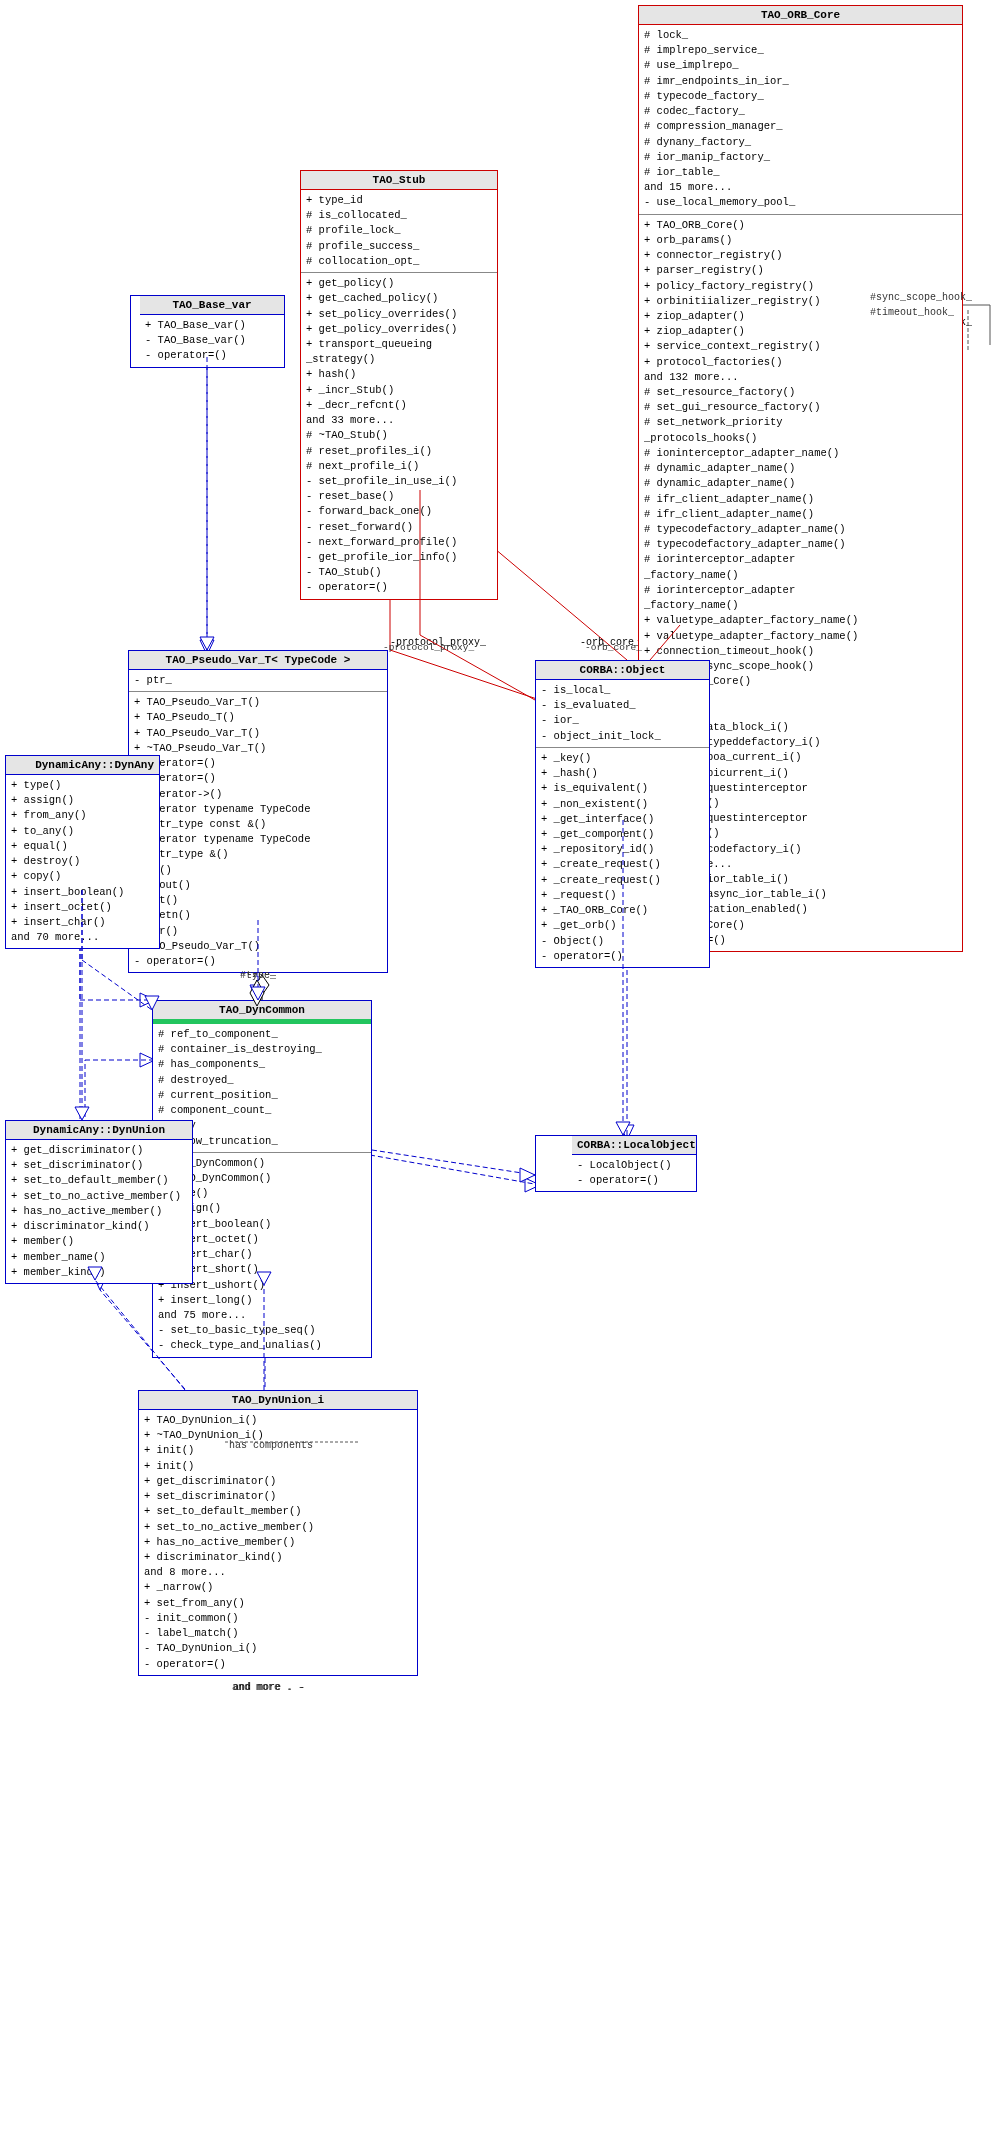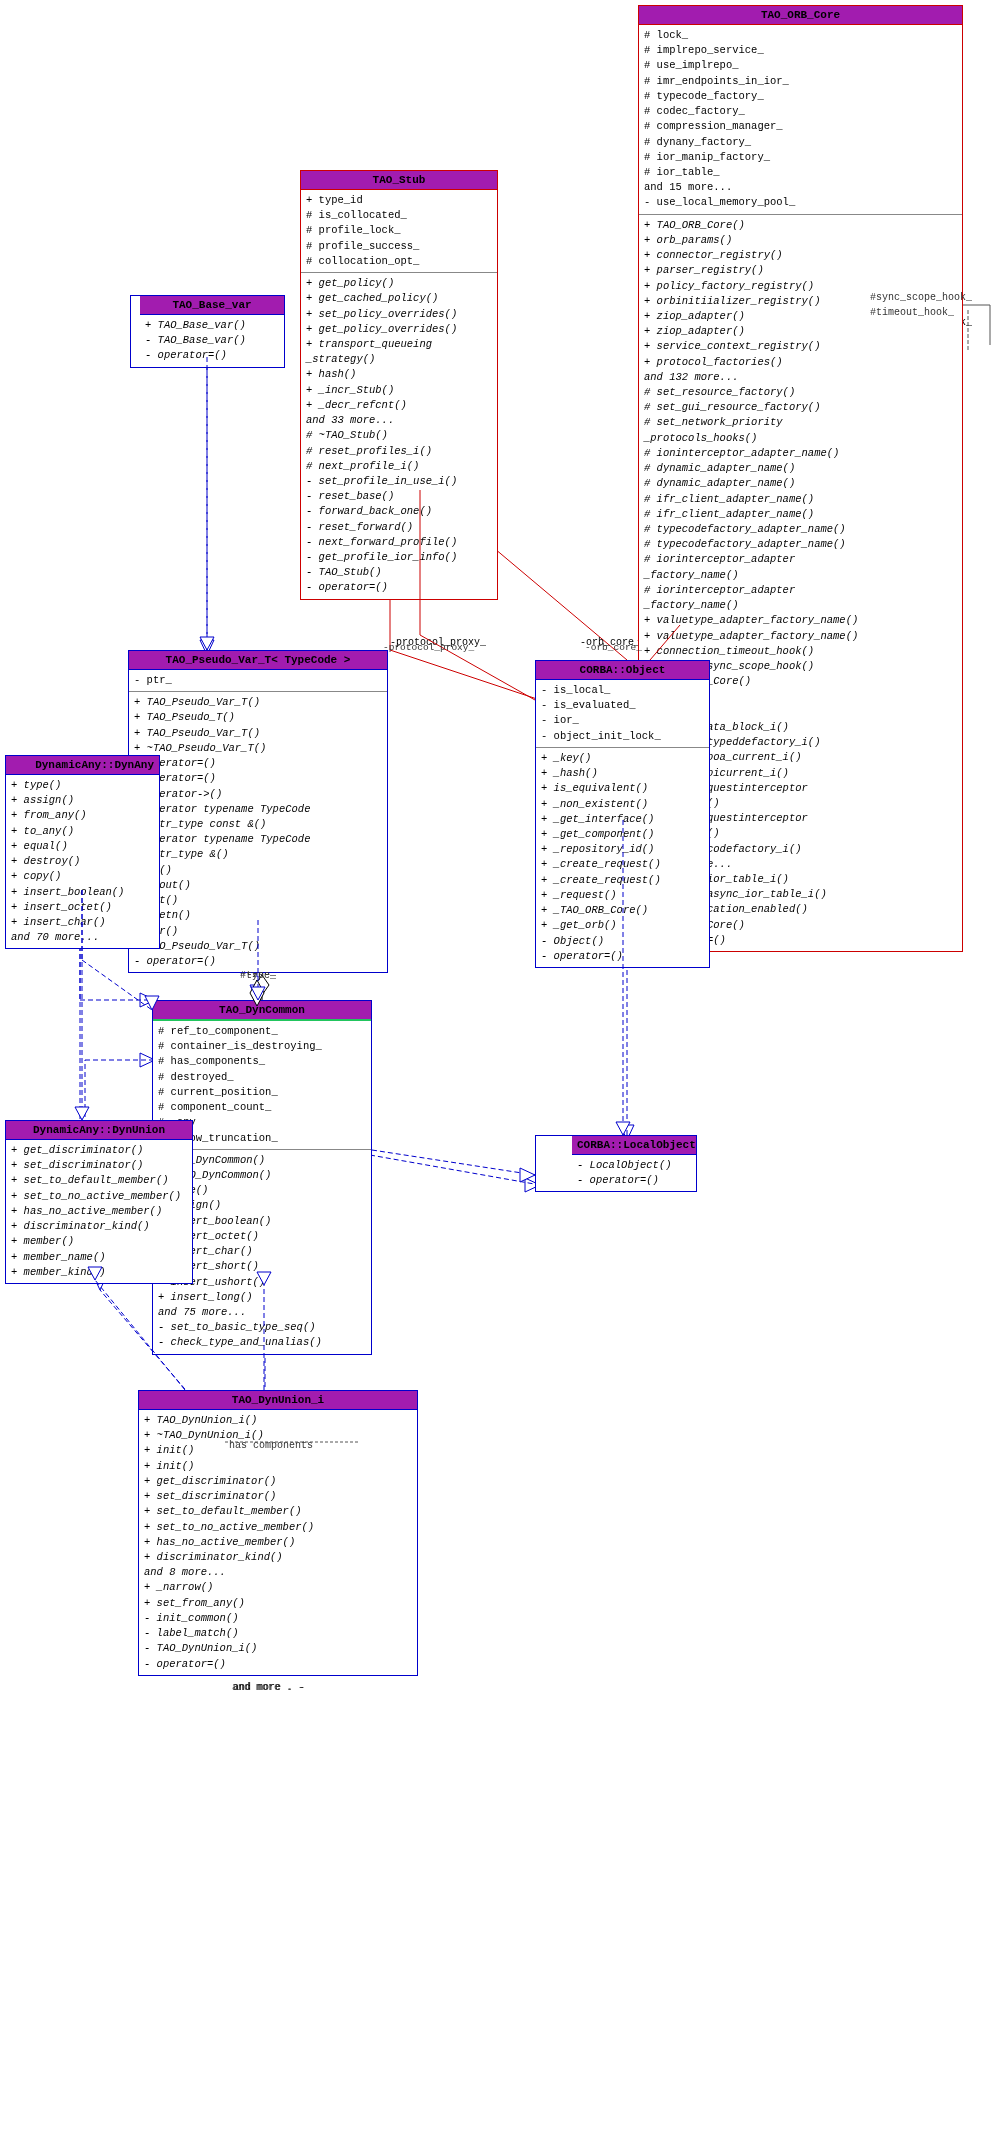--- a/index.html
+++ b/index.html
@@ -23,39 +23,38 @@
       border: 1px solid #cc0000;
       background: #ffffff;
     }
     .uml-box.blue-border {
       border: 1px solid #0000cc;
     }
     .uml-box.red-border {
       border: 1px solid #cc0000;
     }
     .uml-box-title {
-      background: #a21caf;
+      background: #e5e5e5;
       border-bottom: 1px solid #cc0000;
       padding: 3px 5px;
       text-align: center;
       font-weight: bold;
       font-size: 11px;
     }
     .uml-box.blue-border .uml-box-title {
       border-bottom: 1px solid #0000cc;
     }
     .uml-box-section {
       padding: 3px 5px;
       border-bottom: 1px solid #888;
       font-size: 10.5px;
       line-height: 1.45;
     }
     .uml-box-section:last-child {
       border-bottom: none;
-      font-style: italic;
     }
     .uml-box-section p {
       white-space: nowrap;
       font-size: 10.5px;
       line-height: 1.45;
     }
     
     .connectors-svg {
       position: absolute;
       top: 0; left: 0;
@@ -301,21 +300,21 @@
       <p>+ destroy()</p>
       <p>+ copy()</p>
       <p>+ insert_boolean()</p>
       <p>+ insert_octet()</p>
       <p>+ insert_char()</p>
       <p>and 70 more...</p>
     </div>
   </div>
 
   <div class="uml-box blue-border" style="left:152px; top:1000px; width:220px;">
-    <div class="uml-box-title" style="border-bottom:2px solid #22c55e;">TAO_DynCommon</div>
+    <div class="uml-box-title" style="border-bottom:5px solid #22c55e;">TAO_DynCommon</div>
     <div class="uml-box-section">
       <p># ref_to_component_</p>
       <p># container_is_destroying_</p>
       <p># has_components_</p>
       <p># destroyed_</p>
       <p># current_position_</p>
       <p># component_count_</p>
       <p># _any</p>
       <p># allow_truncation_</p>
     </div>

